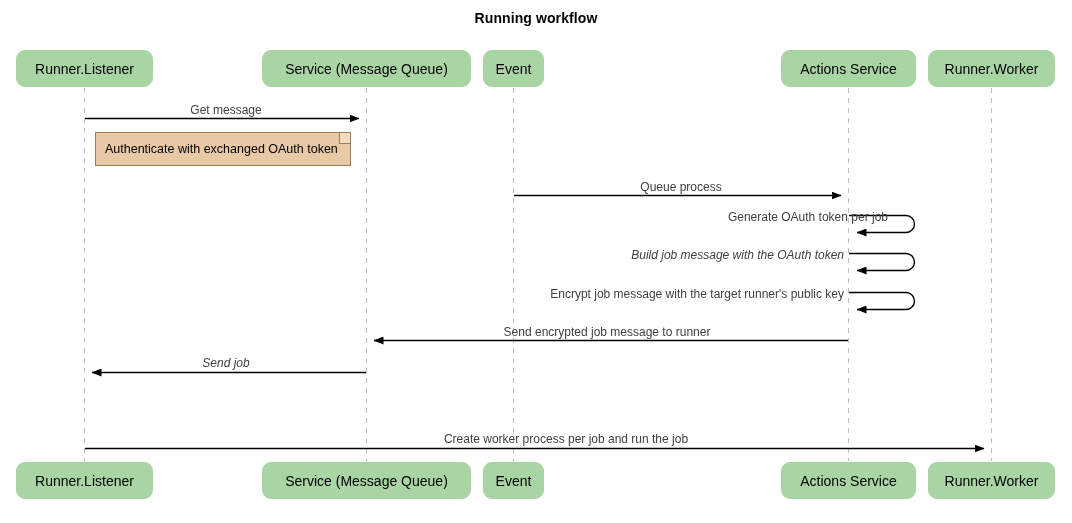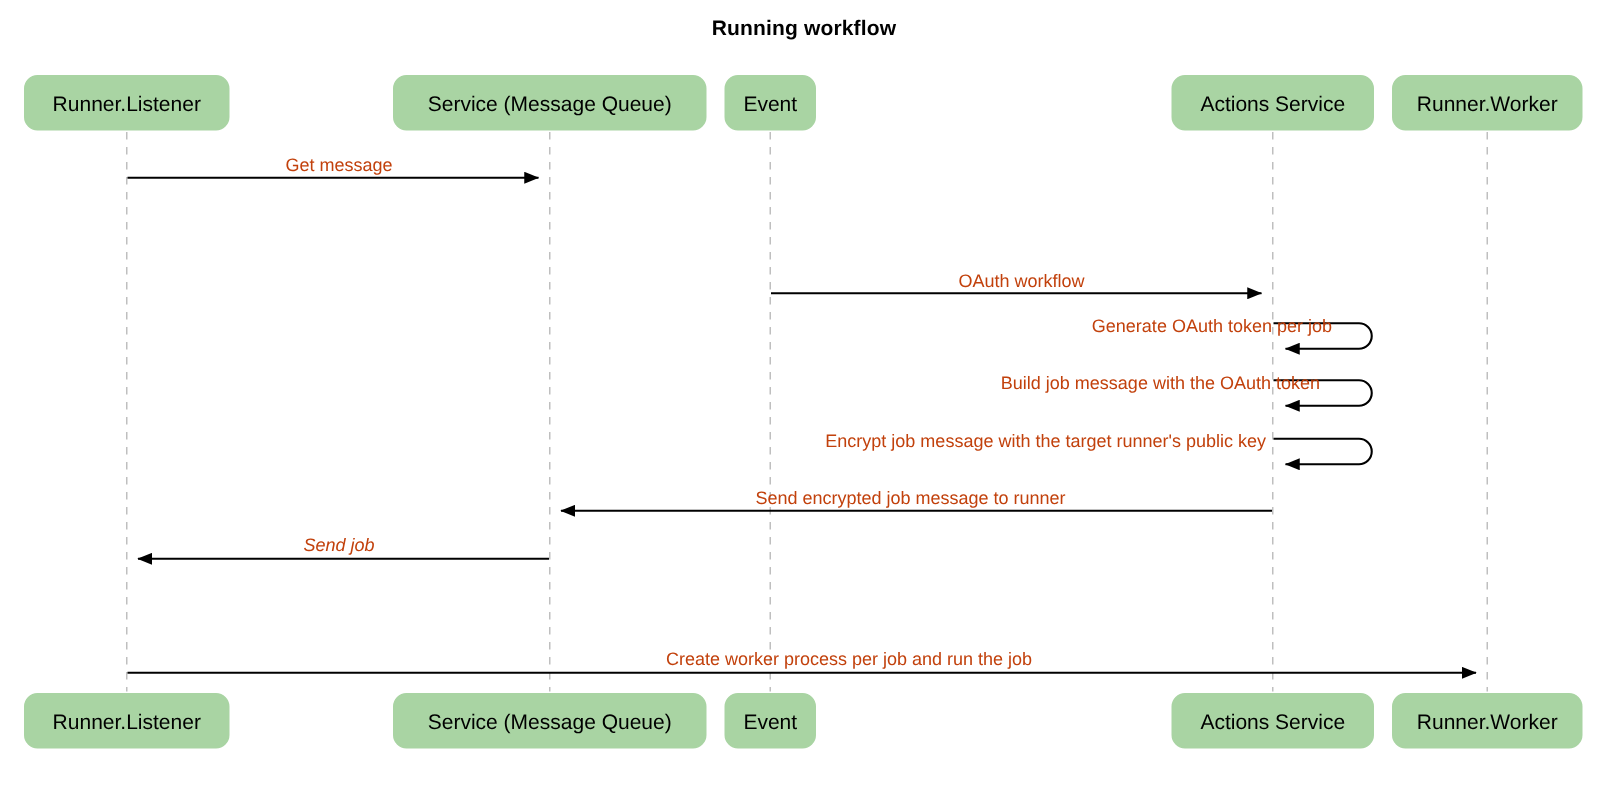--- a/index.html
+++ b/index.html
@@ -70,21 +70,21 @@
     top: 0;
     width: 10px;
     height: 10px;
     background: #f2ddc3;
     border-left: 1px solid #9a7d5c;
     border-bottom: 1px solid #9a7d5c;
   }
   .msg-label {
     position: absolute;
     font-size: 12px;
-    color: #c2410c;
+    color: #404040;
     white-space: nowrap;
     line-height: 1;
     text-align: center;
   }
   .msg-label.centered {
     transform: translateX(-50%);
   }
   .msg-label.right-aligned {
     transform: translateX(-100%);
   }
@@ -160,29 +160,33 @@
   </div>
   <div class="participant" style="left:781px; top:462px; width:135px; height:37px;">
     <span>Actions Service</span>
   </div>
   <div class="participant" style="left:928px; top:462px; width:127px; height:37px;">
     <span>Runner.Worker</span>
   </div>
 
   <div class="msg-label centered" style="left:226px; top:104px;"><span>Get message</span></div>
 
-  <div class="msg-label centered" style="left:681px; top:181px;"><span>OAuth workflow</span></div>
+  <div class="msg-label centered" style="left:681px; top:181px;"><span>Queue process</span></div>
 
   <div class="msg-label right-aligned" style="left:888px; top:211px;"><span>Generate OAuth token per job</span></div>
 
-  <div class="msg-label right-aligned" style="left:880px; top:249px;"><span>Build job message with the OAuth token</span></div>
+  <div class="msg-label right-aligned" style="left:844px; top:249px;font-style:italic;"><span>Build job message with the OAuth token</span></div>
 
   <div class="msg-label centered" style="left:607px; top:326px;"><span>Send encrypted job message to runner</span></div>
 
   <div class="msg-label right-aligned" style="left:844px; top:288px;"><span>Encrypt job message with the target runner's public key</span></div>
 
   <div class="msg-label centered" style="left:226px; top:357px;font-style:italic;"><span>Send job</span></div>
 
   <div class="msg-label centered" style="left:566px; top:433px;"><span>Create worker process per job and run the job</span></div>
 
+  <div class="note" style="left:95px; top:132px; width:256px; height:34px;">
+    <span>Authenticate with exchanged OAuth token</span>
+    <span class="note-fold"></span>
+  </div>
 
 
 </div>
 
 </body></html>

